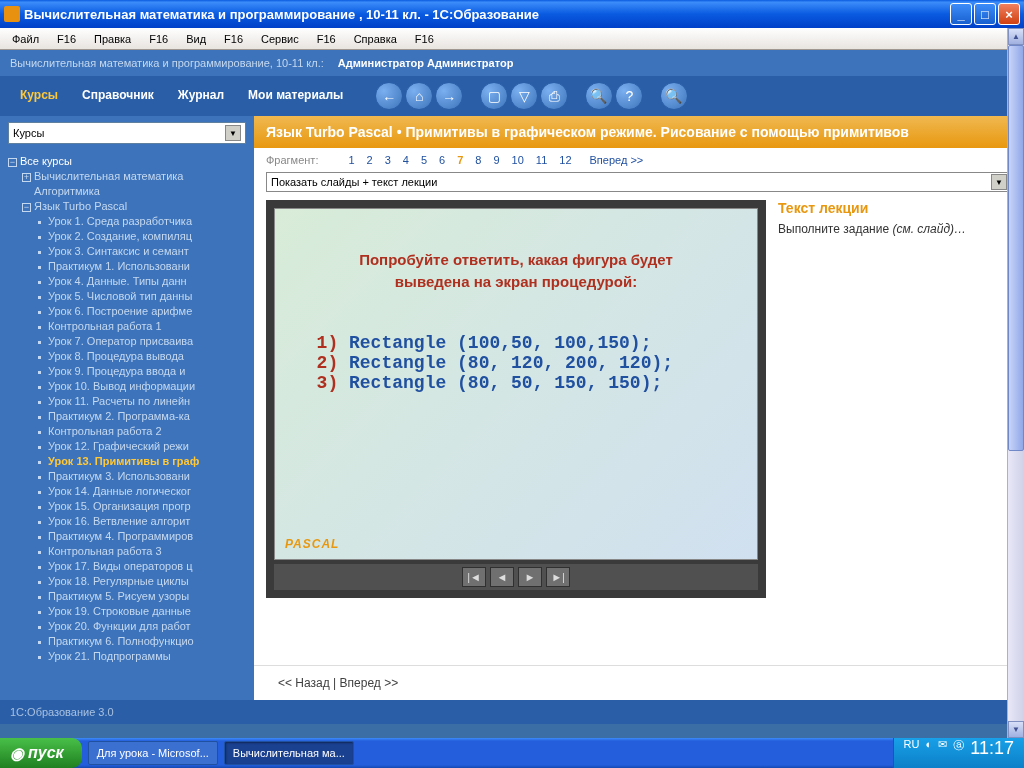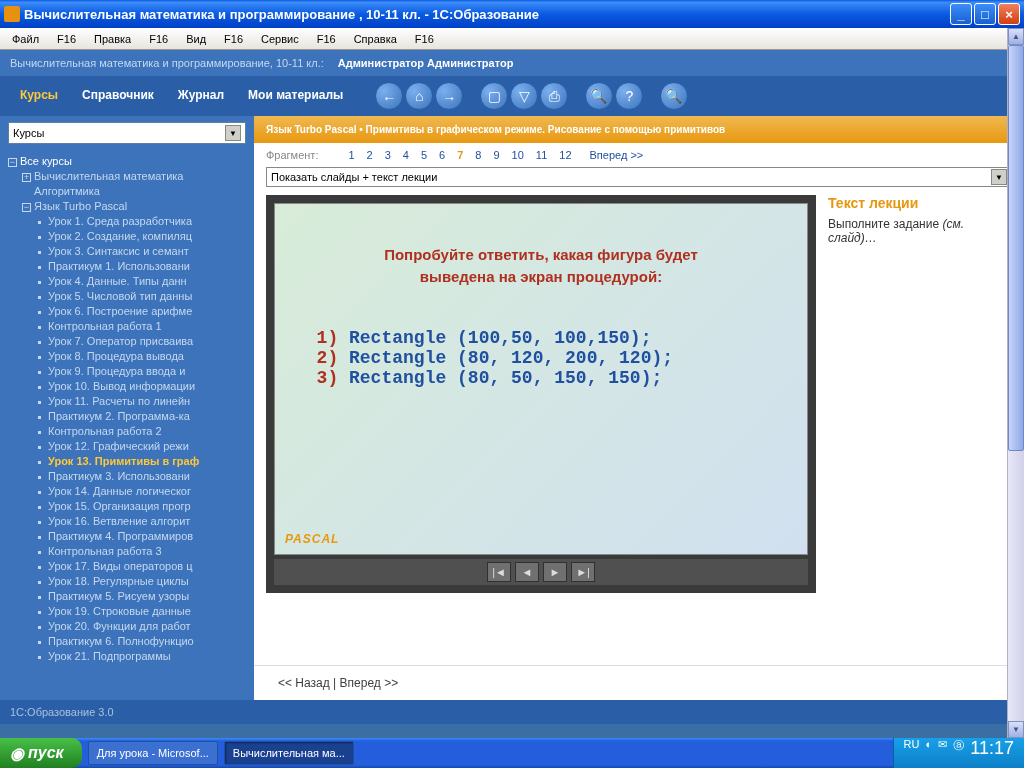--- a/index.html
+++ b/index.html
@@ -37,30 +37,30 @@
 .tree-root { color: #fff; }
 .tree ul { list-style: none; padding-left: 14px; }
 .tree li { white-space: nowrap; overflow: hidden; text-overflow: clip; position: relative; padding-left: 12px; }
 .tree li::before { content: ""; position: absolute; left: 2px; top: 7px; width: 3px; height: 3px; background: #c4d8f0; }
 .tree li.no-bullet::before { display: none; }
 .tree li.no-bullet { padding-left: 0; }
 .tree .box { display: inline-block; width: 9px; height: 9px; border: 1px solid #c4d8f0; text-align: center; line-height: 7px; font-size: 9px; margin-right: 3px; color: #c4d8f0; }
 .tree .active-item { color: #ffc838; font-weight: bold; }
 
 .content { flex: 1; background: #fff; display: flex; flex-direction: column; overflow: hidden; }
-.lesson-title { background: linear-gradient(#f0b850, #e89810); color: #fff; font-weight: bold; font-size: 10px; padding: 8px 12px; white-space: nowrap; overflow: hidden; }
+.lesson-title { background: linear-gradient(#f0b850, #e89810); color: #fff; font-weight: bold; font-size: 14px; padding: 8px 12px; white-space: nowrap; overflow: hidden; }
 .frag-row { padding: 6px 12px; display: flex; align-items: center; gap: 4px; color: #888; font-size: 11px; }
 .frag-row .pg { color: #2050a0; padding: 2px 6px; cursor: pointer; }
 .frag-row .pg.cur { color: #e89810; font-weight: bold; }
 .frag-row .next { color: #2050a0; margin-left: 8px; }
 .slide-sel { margin: 0 12px 8px 12px; height: 20px; border: 1px solid #888; background: #fff; display: flex; align-items: center; padding: 0 4px; font-size: 11px; }
 .slide-sel-btn { width: 16px; height: 16px; background: #d0d0c8; border: 1px solid #888; margin-left: auto; display: flex; align-items: center; justify-content: center; font-size: 8px; }
 
 .body-split { flex: 1; display: flex; padding: 0 12px; gap: 12px; overflow: hidden; }
-.slide-frame { width: 550px; height: 398px; background: #3a3a3a; padding: 8px; display: flex; flex-direction: column; }
+.slide-frame { width: 500px; height: 398px; background: #3a3a3a; padding: 8px; display: flex; flex-direction: column; }
 .slide-canvas { flex: 1; background: linear-gradient(135deg, #d8ecd8 0%, #d0e0f0 100%); border: 1px solid #888; padding: 40px 20px 10px 20px; position: relative; }
 .slide-q { color: #b03020; font-weight: bold; text-align: center; font-size: 15px; line-height: 22px; margin-bottom: 40px; }
 .codelines { font-family: "Courier New", monospace; font-size: 18px; font-weight: bold; color: #2050a0; }
 .codelines .num { color: #b03020; }
 .pascal-tag { position: absolute; left: 10px; bottom: 8px; color: #e89810; font-weight: bold; font-style: italic; font-size: 12px; letter-spacing: 1px; }
 .slide-ctrl { height: 26px; background: #505050; display: flex; align-items: center; justify-content: center; gap: 4px; margin-top: 4px; }
 .sc-btn { width: 24px; height: 20px; background: #707070; border: 1px solid #303030; display: flex; align-items: center; justify-content: center; color: #ddd; font-size: 11px; }
 
 .text-pane { flex: 1; }
 .text-pane h3 { color: #e89810; font-size: 14px; font-weight: bold; margin-bottom: 6px; }

